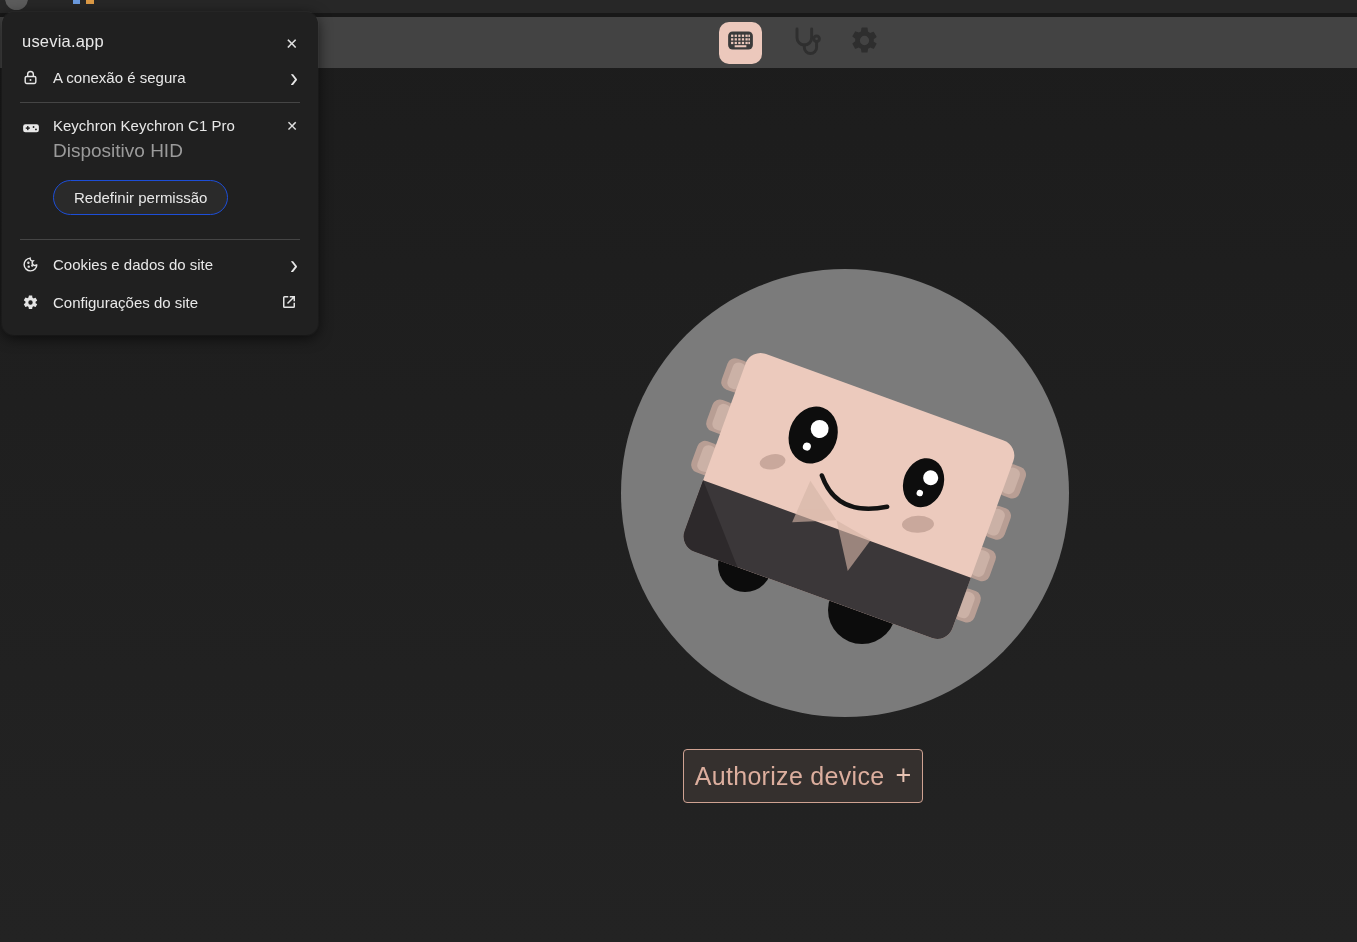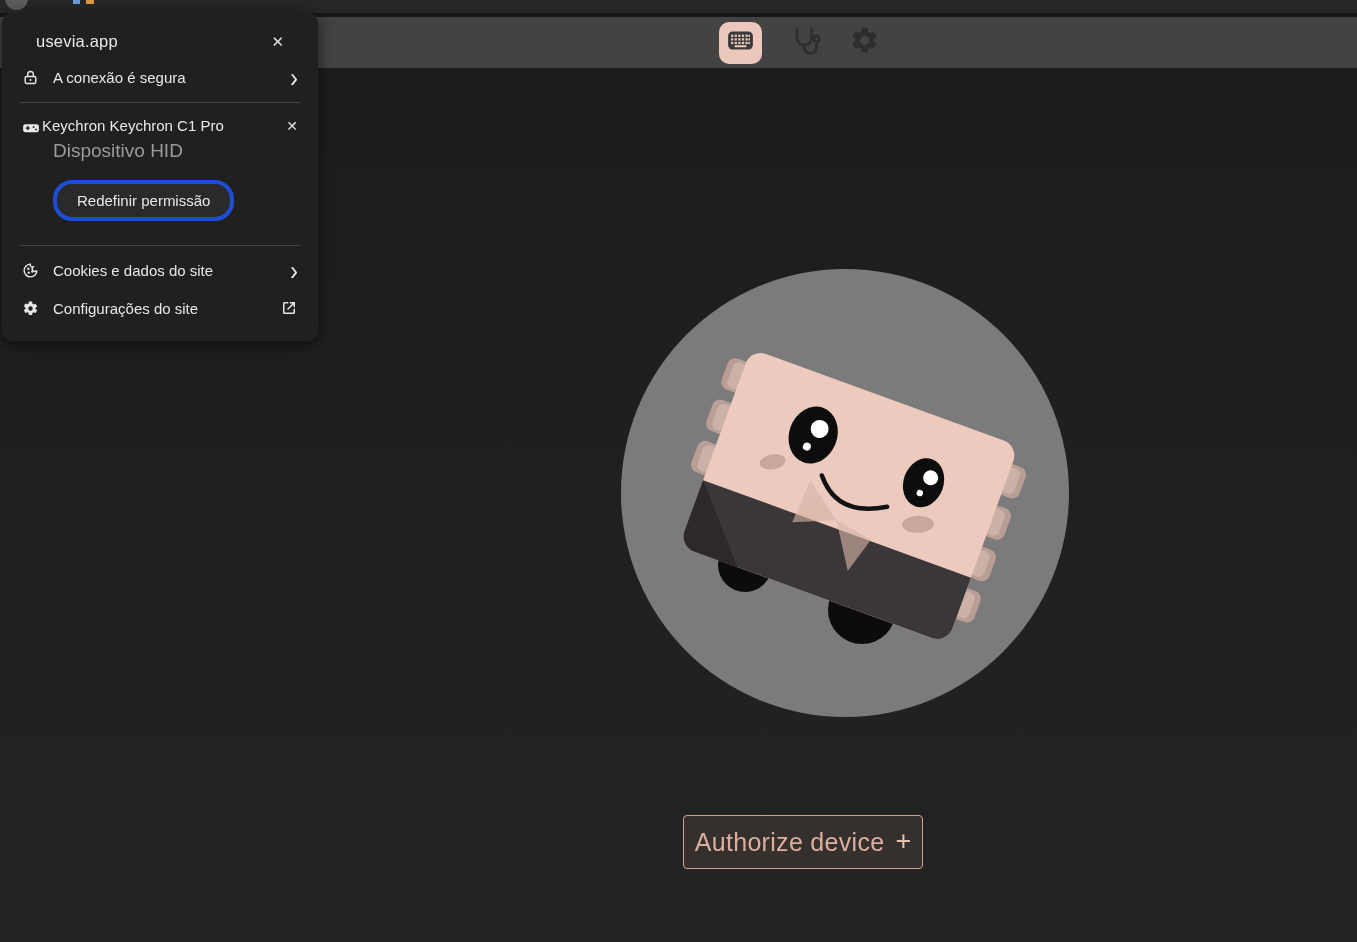--- a/index.html
+++ b/index.html
@@ -22,45 +22,45 @@
   .appbar-icons{ position:absolute; left:719px; top:50%; transform:translateY(-50%);
                  display:flex; align-items:center; gap:27px; }
   .kb-btn{ width:43px; height:42px; border-radius:10px; background:#ecc8bc;
            display:flex; align-items:center; justify-content:center; cursor:pointer; }
   .dim-icon{ width:32px; height:32px; display:flex; align-items:center; justify-content:center; cursor:pointer; }
 
   
   .popup{ position:absolute; left:2px; top:12px; width:316px; border-radius:12px;
           background:#202020; color:#e8e8e8; z-index:10; padding:20px 0 14px;
           box-shadow:0 3px 14px rgba(0,0,0,.65), 0 0 0 1px rgba(255,255,255,.04); }
-  .popup-header{ display:flex; align-items:center; justify-content:space-between;
-                 padding:0 34px; margin-bottom:8px; }
+  .popup-header{ display:flex; align-items:flex-end; justify-content:space-between;
+                 padding:0 20px; margin-bottom:8px; }
   .popup-title{ font-size:16.5px; letter-spacing:.2px; }
   .x-btn{ font-size:15px; color:#e0e0e0; cursor:pointer; line-height:1; }
   .popup-row{ display:flex; align-items:center; gap:14px; padding:10px 20px;
               font-size:15px; cursor:pointer;text-align:center; }
   .popup-row .row-icon{ width:17px; height:17px; flex:0 0 auto; display:flex; }
   .chev{ margin-left:auto; font-size:24px; line-height:14px; color:#e8e8e8;
          font-weight:300; transform:scaleY(1.15); }
   .divider{ height:1px; background:#454545; margin:6px 18px; }
 
   .device-block{ padding:8px 20px 14px; }
-  .device-head{ display:flex; align-items:flex-start; gap:2px; }
+  .device-head{ display:flex; align-items:flex-start; gap:13px; }
   .device-icon{ width:18px; height:18px; margin-top:2px; flex:0 0 auto; }
   .device-name{ font-size:15px; }
   .device-head .x-btn{ margin-left:auto; font-size:14px; margin-top:2px; }
   .device-sub{ font-size:19px; color:#9b9b9b; margin:3px 0 0 31px; }
   .reset-btn{ display:inline-block; margin:18px 0 4px 31px; padding:8px 20px;
               font-size:15px; color:#e8e8e8; background:#2a2a2a;
-              border:4px solid #1d4ed8; border-radius:19px; cursor:pointer;
+              border:1px solid #1d4ed8; border-radius:19px; cursor:pointer;
               font-family:"Liberation Sans", sans-serif; }
 
   
   .mascot-wrap{ position:absolute; left:620px; top:268px; width:450px; height:450px; z-index:1; }
-  .authorize-btn{ position:absolute; left:683px; top:815px; width:240px; height:54px;
+  .authorize-btn{ position:absolute; left:683px; top:749px; width:240px; height:54px;
                   background:#35302e; border:1px solid #cfa292; border-radius:4px;
                   display:flex; align-items:center; justify-content:center; gap:11px;
                   cursor:pointer; z-index:1; font-family:"Liberation Sans", sans-serif; }
   .authorize-label{ color:#dcae9e; font-size:25px; font-weight:300; letter-spacing:.3px; }
   .authorize-plus{ color:#e6c2b2; font-size:27px; font-weight:300; line-height:1; margin-top:-2px; }
 </style>
 </head>
 <body>
 
 <div class="screen">

